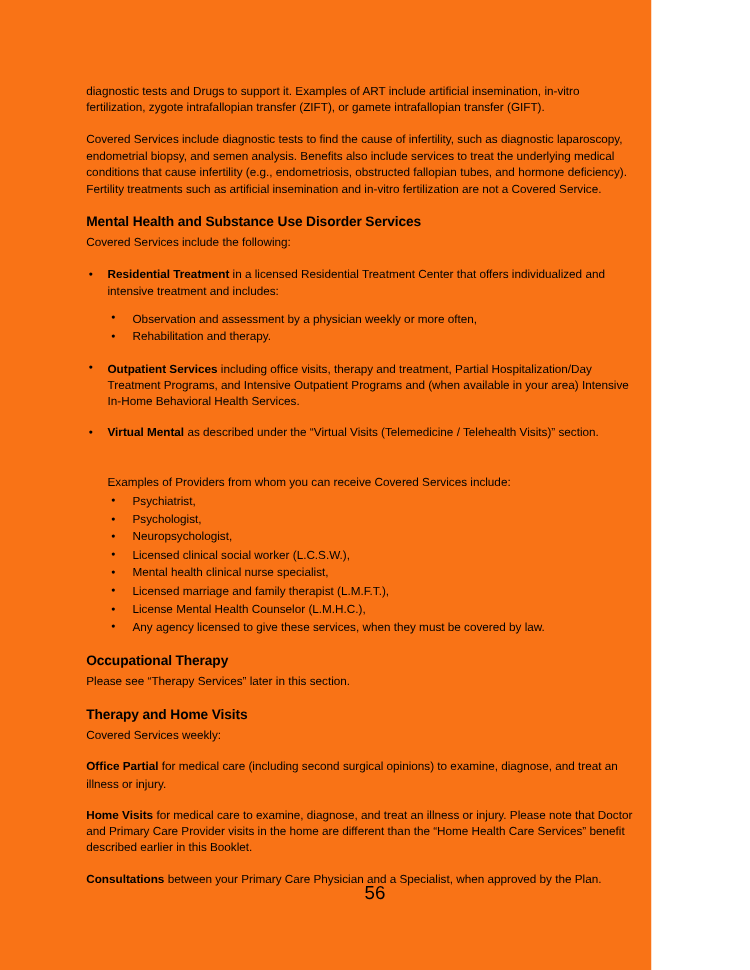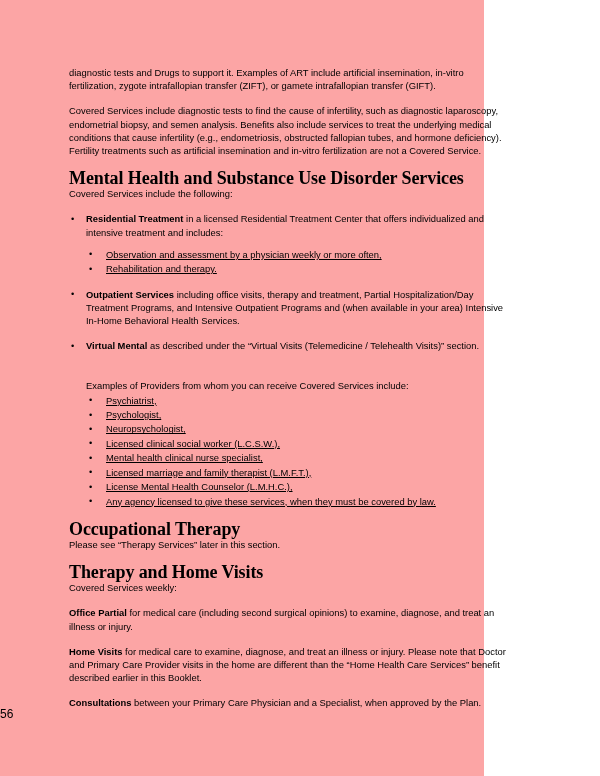--- a/index.html
+++ b/index.html
@@ -12,43 +12,42 @@
     height: 776px;
     font-family: "Liberation Sans", sans-serif;
     color: #000000;
     position: relative;
     overflow: hidden;
   }
   .page {
     position: absolute;
     left: 0;
     top: 0;
-    width: 484px;
+    width: 521px;
     height: 776px;
-    background: #fca5a5;
+    background: #f97316;
   }
   .content {
     position: absolute;
     left: 69px;
     top: 66px;
     width: 444px;
   }
   p.body-text {
     margin: 0 0 12px 0;
     font-size: 9.4px;
     line-height: 13.2px;
     text-align: left;
   }
   h2.section-heading {
     margin: 0;
-    font-size: 18px;
+    font-size: 11px;
     line-height: 18px;
     font-weight: bold;
     letter-spacing: -0.1px;
-    font-family: Liberation Serif, serif;
   }
   .heading-gap-top-lg { margin-top: 14px; }
   .heading-gap-top-md { margin-top: 12px; }
   .heading-gap-bot { margin-bottom: 11px; }
   .after-heading-sm { margin-top: 8px; }
 
   ul.lvl1 {
     list-style: none;
     margin: 0;
     padding: 0;
@@ -71,21 +70,20 @@
     list-style: none;
     margin: 9px 0 0 0;
     padding: 0;
   }
   ul.lvl2 > li {
     position: relative;
     padding-left: 20px;
     margin: 0 0 1px 0;
     font-size: 9.4px;
     line-height: 13.4px;
-    text-decoration: underline;
   }
   ul.lvl2 > li:before {
     content: "\2022";
     position: absolute;
     left: 3px;
     top: -0.5px;
     font-size: 9.4px;
   }
   .tight > li { margin-bottom: 0; }
   .sub-block {
@@ -93,21 +91,22 @@
     font-size: 9.4px;
     line-height: 13.2px;
   }
   .sub-block > ul.lvl2 { margin-top: 1px; }
   b, .bold { font-weight: bold; }
   .page-number {
     position: absolute;
     left: 0;
     top: 708px;
     width: 600px;
-    font-size: 12px;
+    text-align: center;
+    font-size: 15px;
     line-height: 13px;
   }
 </style>
 </head>
 <body>
 
 <div class="page">
   <div class="content">
 
     <p class="body-text">diagnostic tests and Drugs to support it.  Examples of ART include artificial insemination, in-vitro fertilization, zygote intrafallopian transfer (ZIFT), or gamete intrafallopian transfer (GIFT).</p>

